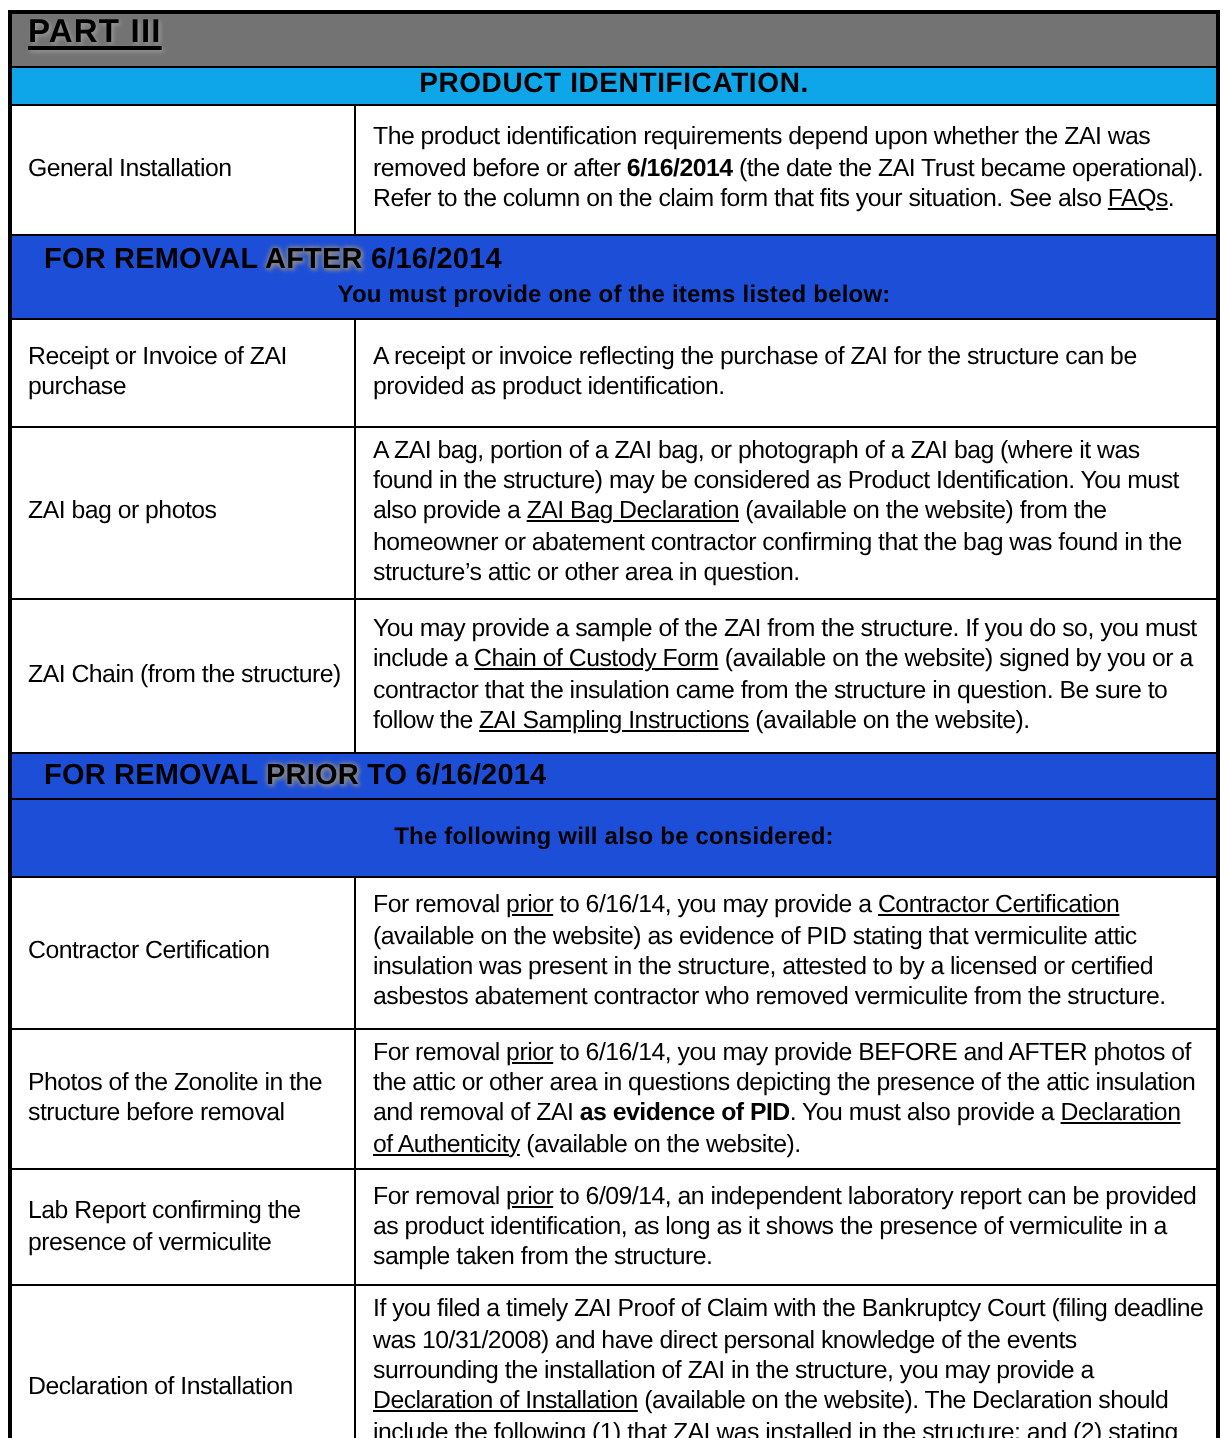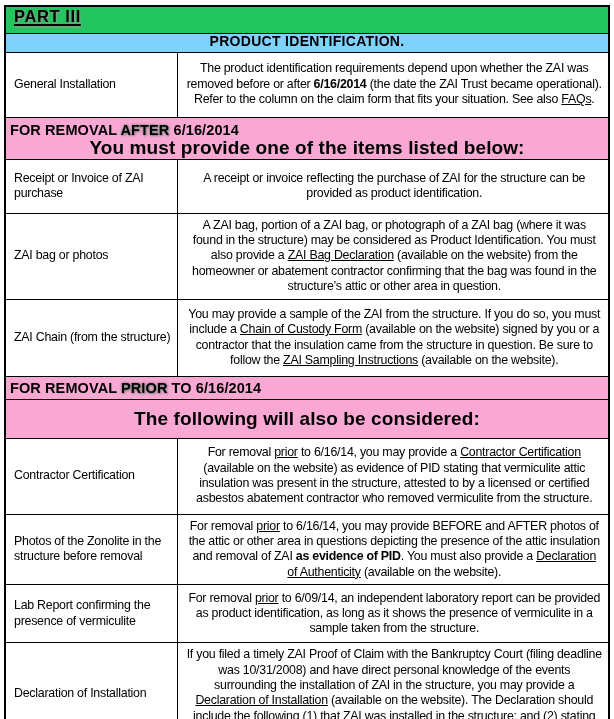--- a/index.html
+++ b/index.html
@@ -23,50 +23,50 @@
     vertical-align: middle;
     font-size: 12.4px;
     line-height: 15.4px;
     letter-spacing: -0.25px;
   }
   col.c-label { width: 172px; }
 
   
   tr.r-part { height: 27px; }
   tr.r-prodhead { height: 19px; }
-  td.part-cell { background: #22c55e; padding: 2px 0 0 8px; vertical-align: top; }
+  td.part-cell { background: #737373; padding: 2px 0 0 8px; vertical-align: top; }
   .part-title {
     display: inline-block;
     font-size: 16.5px; font-weight: bold; letter-spacing: 0.6px;
     text-decoration: underline;
     text-decoration-thickness: 2px;
     text-underline-offset: 2px;
     text-shadow: 1px 1px 2px #9a9a9a;
   }
   td.prodhead-cell {
-    background: #7dd3fc;
+    background: #0ea5e9;
     text-align: center; font-weight: bold;
     font-size: 14px; letter-spacing: 0.3px;
     padding-bottom: 2px;
   }
 
   
-  td.band { background: #f9a8d4; padding: 2px 4px; margin-top: 44px; }
+  td.band { background: #1d4ed8; padding: 2px 16px; margin-top: 44px; }
   .band-heading {
     font-size: 14.5px; font-weight: bold; letter-spacing: 0.1px;
     text-align: left; line-height: 18px;
   }
   .band-sub {
-    font-size: 19px; font-weight: bold; letter-spacing: 0.1px;
+    font-size: 12px; font-weight: bold; letter-spacing: 0.1px;
     text-align: center; line-height: 17px;
   }
 
   
   td.label-cell { padding: 4px 6px 4px 8px; }
-  td.text-cell  { padding: 4px 6px 4px 9px; text-align: center; }
+  td.text-cell  { padding: 4px 6px 4px 9px; }
 
   
   .b { font-weight: bold; }
   .u, .link { text-decoration: underline; }
   .glow { text-shadow: 0 0 2px #8a8a8a, 0 0 3px #8a8a8a, 1px 1px 2px #8a8a8a; }
 
   
   tr.r-general    { height: 65px; }
   tr.r-after-band { height: 42px; }
   tr.r-receipt    { height: 54px; }

